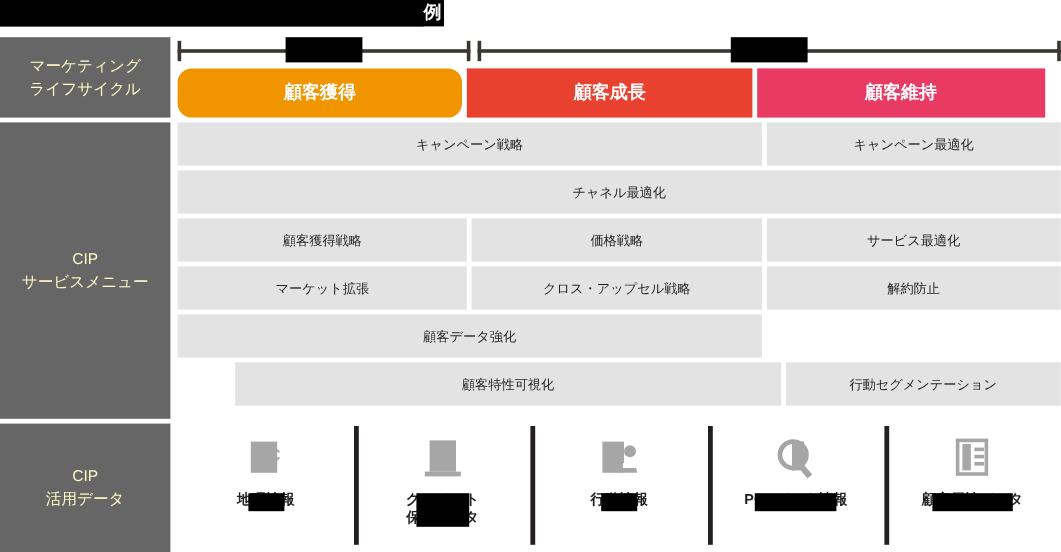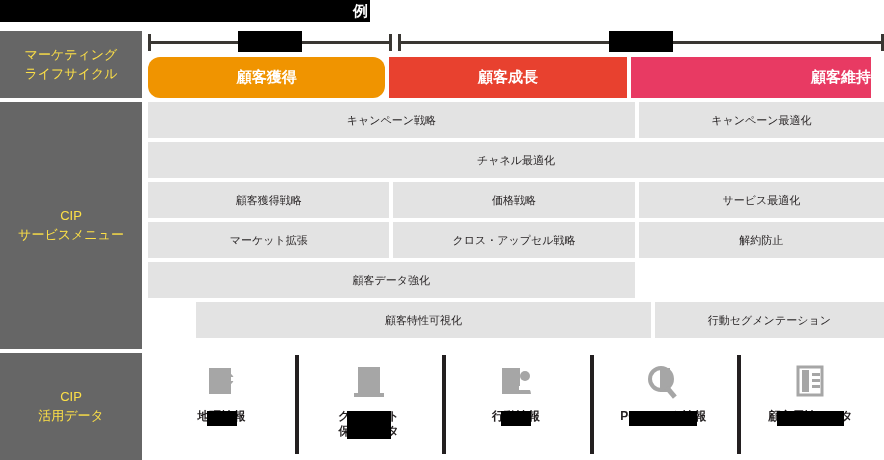--- a/index.html
+++ b/index.html
@@ -14,21 +14,21 @@
   
   .title-bar{
     position:absolute;left:0;top:0;width:370px;height:22px;
     background:#000;color:#fff;
     display:flex;align-items:center;justify-content:flex-end;
     font-size:15px;font-weight:bold;padding-right:2px;box-sizing:border-box;
   }
   .title-bar .redaction{flex:1;height:100%;background:#000;}
   .title-suffix{font-size:15px;line-height:22px;}
   .sidehead{
-    background:#666;color:#fde047;
+    background:#666;color:#fef9c3;
     display:flex;align-items:center;justify-content:center;
     text-align:center;font-size:13px;line-height:1.45;
     box-sizing:border-box;
   }
 
   
   .bracket-band{
     position:absolute;left:148px;top:31px;width:736px;height:22px;
   }
   .bracket{
@@ -51,21 +51,21 @@
   }
 
   
   .lc-head{position:absolute;left:0;top:31px;width:142px;height:67px;}
   .lc-bars{position:absolute;left:148px;top:57px;height:41px;display:flex;}
   .lc-bar{
     display:flex;align-items:center;justify-content:center;
     color:#fff;font-size:15px;font-weight:bold;margin-right:4px;
     box-sizing:border-box;
   }
-  .lc-bar:last-child{margin-right:13px;justify-content:flex-end;}
+  .lc-bar:last-child{margin-right:13px;}
 
   
   .sm-head{position:absolute;left:0;top:102px;width:142px;height:247px;font-size:13px;}
   .sm-grid{position:absolute;left:148px;top:102px;width:736px;}
   .sm-row{display:flex;margin-bottom:4px;height:36px;}
   .sm-cell{
     background:#e3e3e3;
     display:flex;align-items:center;justify-content:center;
     font-size:11px;color:#231f20;margin-right:4px;box-sizing:border-box;
     height:36px;

